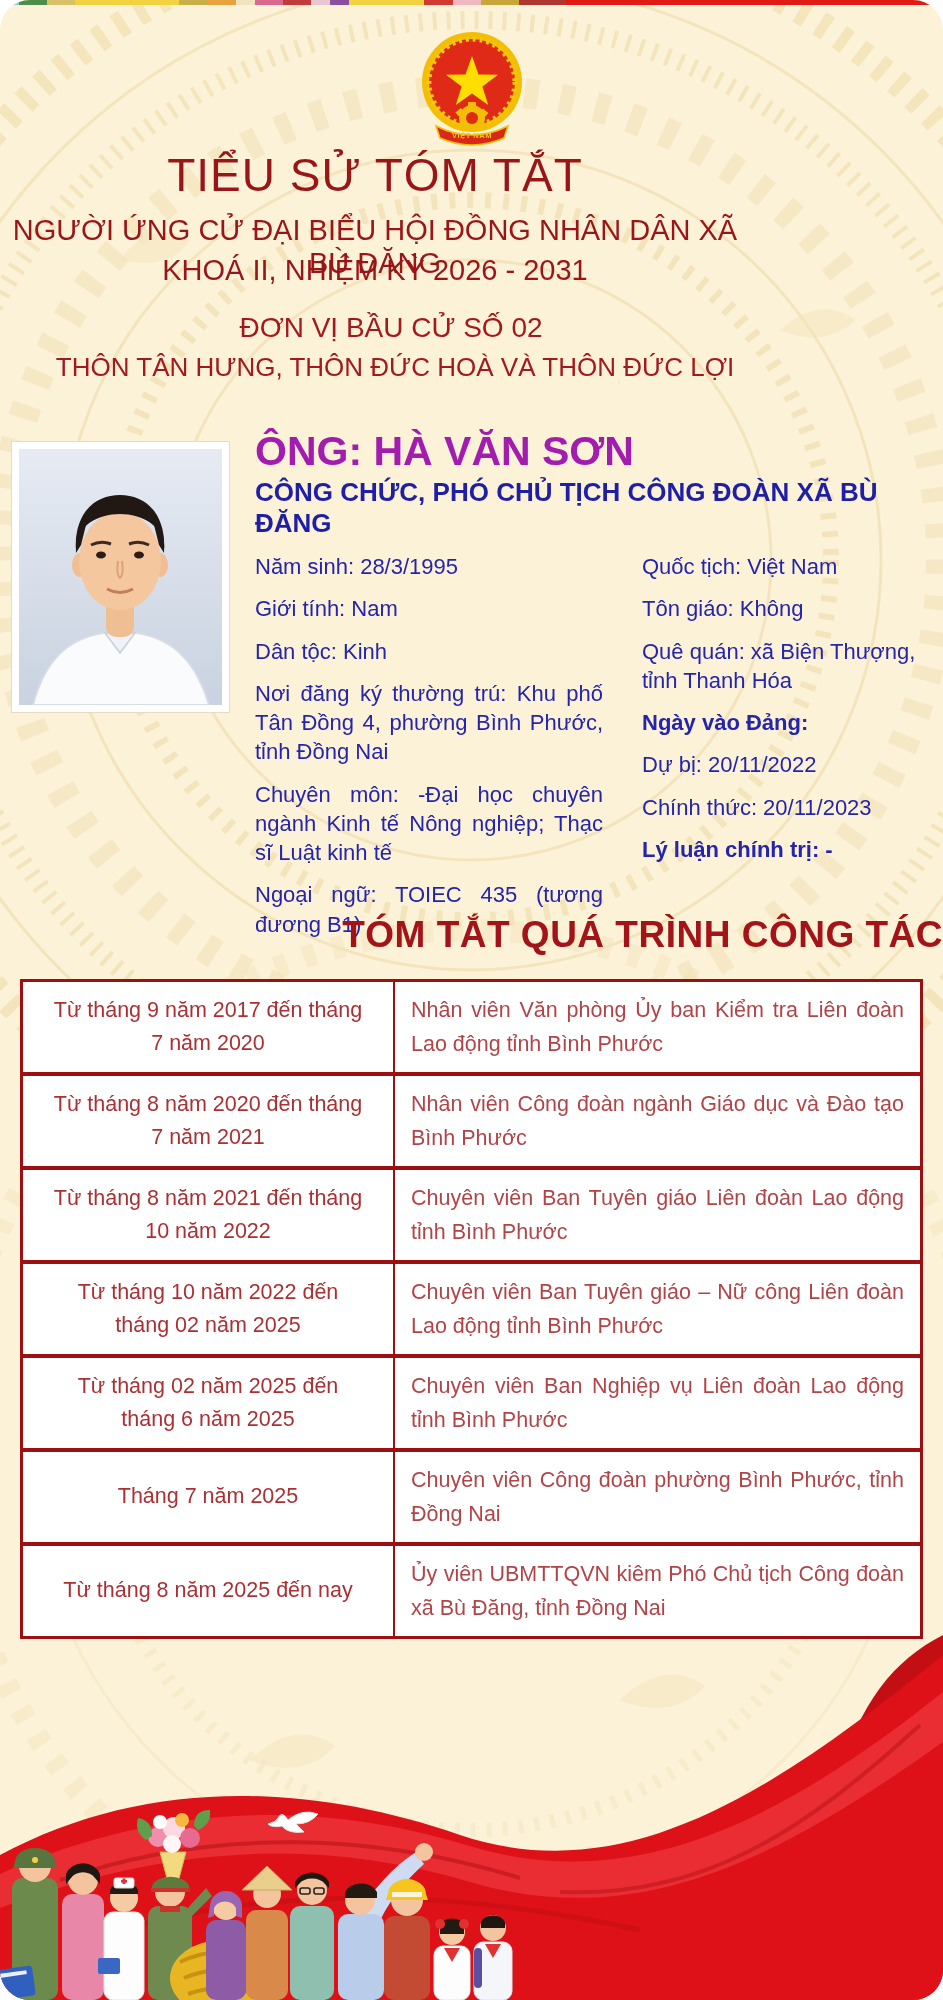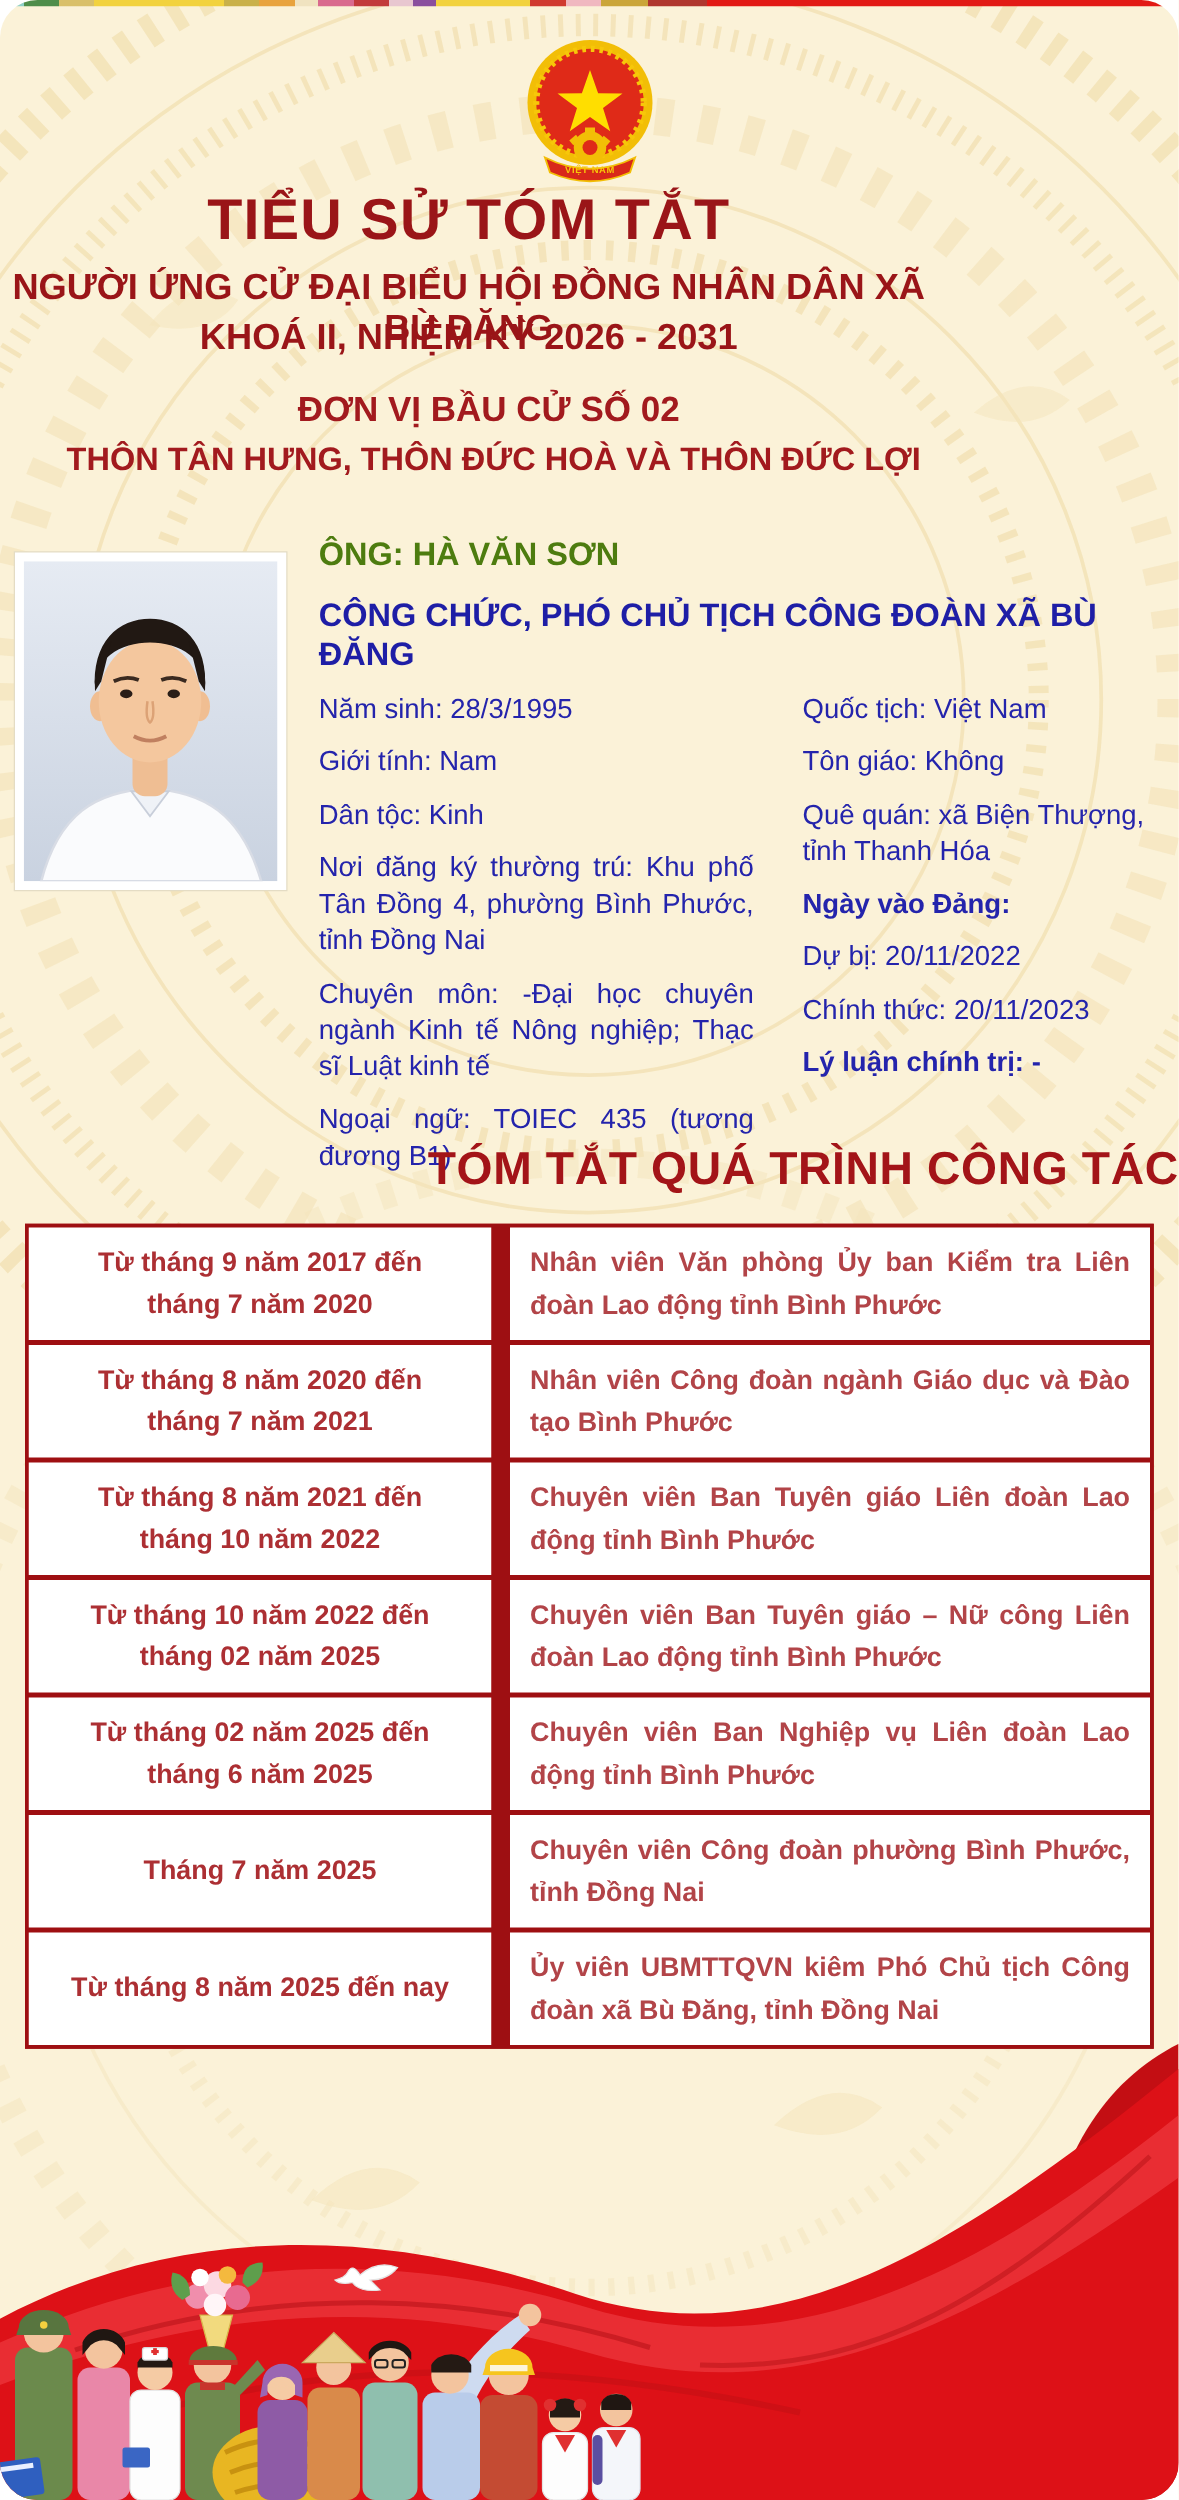--- a/index.html
+++ b/index.html
@@ -11,47 +11,47 @@
 
   
   .top-strip{position:absolute;left:0;top:0;width:943px;height:5px;
     background:linear-gradient(90deg,#8fd0c8 0 2%,#4e8d4a 2% 5%,#d9c06a 5% 8%,#f2d23e 8% 19%,
       #c9b14a 19% 22%,#e8a33e 22% 25%,#f0e3c0 25% 27%,#d96a8e 27% 30%,#c23b3b 30% 33%,
       #e8c7d0 33% 35%,#8a4f9e 35% 37%,#f2d23e 37% 45%,#d03a30 45% 48%,#f0b8c0 48% 51%,
       #caa53a 51% 55%,#b0372f 55% 60%,#e21a15 60% 100%);}
 
   .emblem{position:absolute;left:420px;top:30px;width:104px;height:122px;}
 
-  .ttl{position:absolute;left:0;width:750px;text-align:center;color:#9A1518;font-weight:bold;}
+  .ttl{position:absolute;left:0;width:750px;text-align:center;color:#9A1518;font-weight:normal;}
   .t-main{top:148px;font-size:46px;letter-spacing:1px;}
   .t-sub1{top:214px;font-size:29px;}
   .t-sub2{top:254px;font-size:29px;}
   .t-unit1{top:312px;font-size:28px;color:#A21A1E;margin-left:16px;}
   .t-unit2{top:352px;font-size:26px;color:#A21A1E;margin-left:20px;}
 
   .photo{position:absolute;left:12px;top:442px;width:217px;height:270px;background:#fff;
          box-sizing:border-box;padding:7px;box-shadow:0 0 0 1px #e4dcc4;}
   .photo svg{width:100%;height:100%;display:block;}
 
-  .cand-name{position:absolute;left:255px;top:428px;font-size:26px;font-weight:bold;color:#4d7c0f;}
+  .cand-name{position:absolute;left:255px;top:428px;font-size:41px;font-weight:bold;color:#a21caf;}
   .cand-pos{position:absolute;left:255px;top:477px;width:680px;font-size:26px;font-weight:bold;color:#1E1EA6;}
 
   .col{position:absolute;top:552px;font-size:22px;color:#2424AC;line-height:1.33;}
   .col p{margin:0 0 13px 0;}
   .col-left{left:255px;width:348px;}
   .col-left p{text-align:justify;}
   .col-right{left:642px;width:292px;}
   .col p.b{font-weight:bold;}
 
   .h2{position:absolute;left:0;top:914px;width:943px;text-align:right;
       font-size:37px;font-weight:bold;color:#A31418;letter-spacing:.5px;}
 
   .wtable{position:absolute;left:20px;top:979px;width:903px;box-sizing:border-box;
           border:3px solid #9E0F12;background:#9E0F12;display:flex;flex-direction:column;gap:4px;}
-  .wrow{display:flex;gap:15px;min-height:90px;font-weight:bold;}
+  .wrow{display:flex;gap:2px;min-height:90px;}
   .cell{background:#fff;display:flex;align-items:center;box-sizing:border-box;}
   .cell-period{width:370px;justify-content:center;text-align:center;
                color:#AC2F33;font-size:21.5px;line-height:1.55;padding:10px 26px;}
   .cell-position{flex:1;color:#B24448;font-size:21.5px;line-height:1.6;padding:10px 16px;}
   .cell-position span{display:block;text-align:justify;}
 
   .bottom-art{position:absolute;left:0;top:1630px;width:943px;height:370px;}
   .bottom-art svg{position:absolute;left:0;top:0;}
   .crowd{position:absolute;left:0;top:1782px;width:560px;height:218px;}
   .emblem-text{font-family:"Liberation Sans",sans-serif;font-weight:bold;fill:#F7C709;font-size:7.5px;letter-spacing:.5px;}

